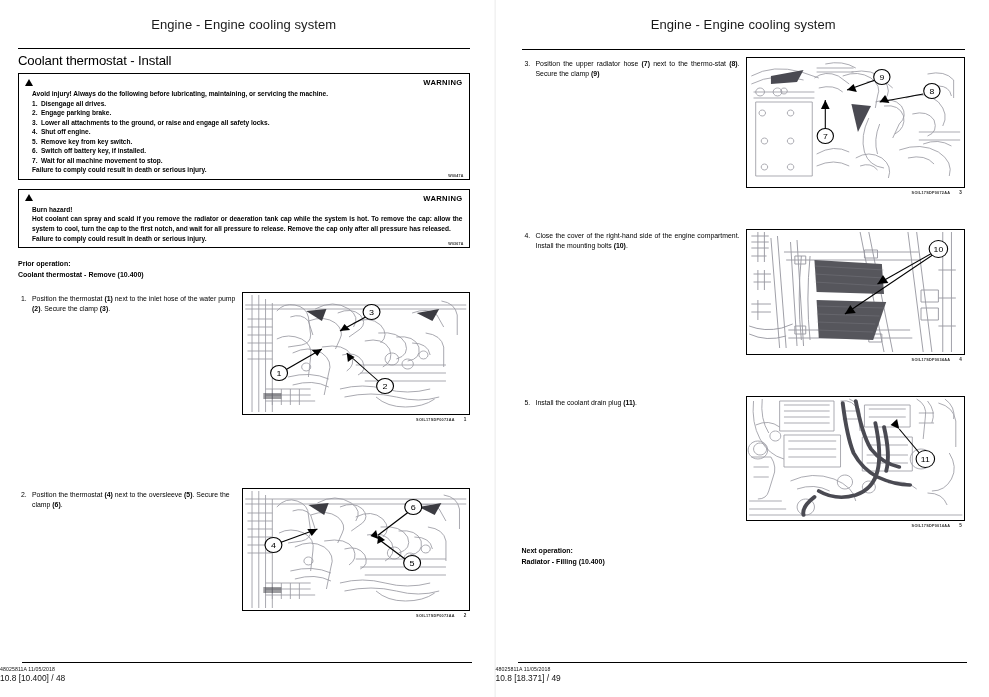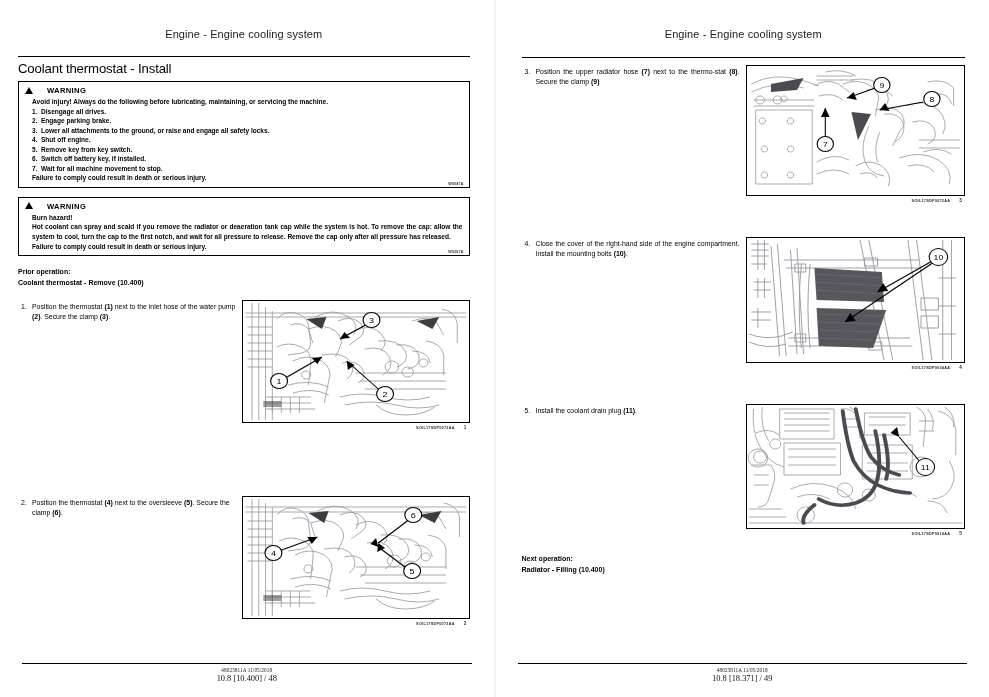--- a/index.html
+++ b/index.html
@@ -34,23 +34,23 @@
     width: 1px;
     height: 697px;
     background: #f2f2f2;
     border-left: 1px solid #f7f7f7;
     flex: 0 0 1px;
   }
 
   
   .running-head {
     text-align: center;
-    font-size: 11px;
+    font-size: 13px;
     letter-spacing: .1px;
-    padding-top: 28px;
+    padding-top: 17px;
     color: #1a1a1a;
   }
 
   
   .head-rule {
     border-top: 1.4px solid #000;
     margin-top: 16px;
   }
   .head-rule-right { margin-top: 17px; }
 
@@ -68,20 +68,21 @@
     border: 1px solid #000;
     padding: 4px 6px 4px 6px;
     margin-bottom: 9px;
     position: relative;
   }
   .warning-head {
     display: flex;
     align-items: center;
     gap: 14px;
     margin-bottom: 2px;
+    justify-content: space-between;
   }
   .warn-tri {
     display: inline-block;
     width: 0; height: 0;
     border-left: 4.3px solid transparent;
     border-right: 4.3px solid transparent;
     border-bottom: 7.6px solid #000;
     position: relative;
     top: -0.5px;
   }
@@ -182,22 +183,20 @@
     color: #2b2b2b;
   }
   .figure-caption .fignum { font-size: 4.6px; }
 
   
   .footer {
     position: absolute;
     left: 0;
     right: 0;
     bottom: 14px;
-    text-align: center;
-    font-family: Liberation Serif, serif;
   }
   .footer-rule {
     border-top: 1px solid #000;
     margin: 0 22px 3px 22px;
   }
   .footer-doc {
     font-size: 5.2px;
     letter-spacing: .1px;
     color: #111;
   }

